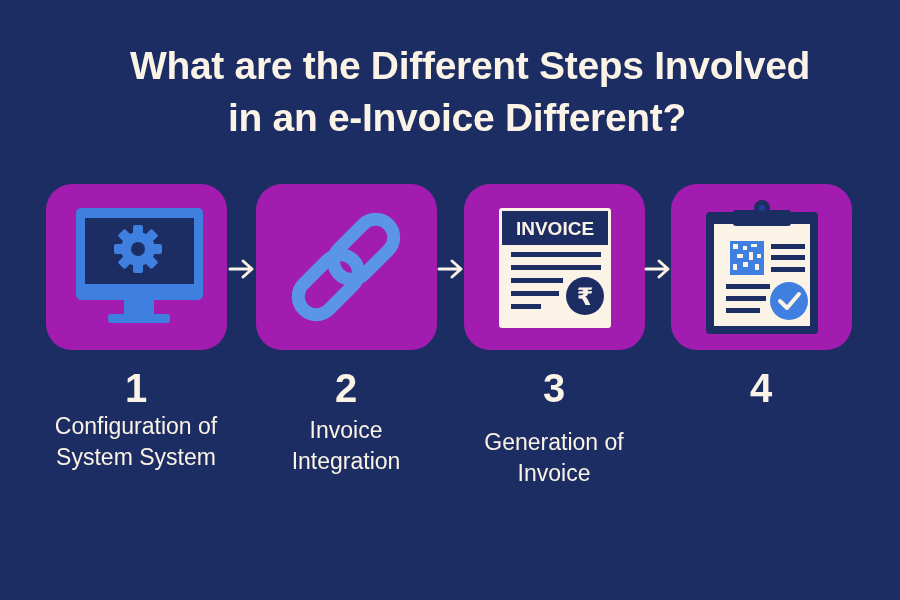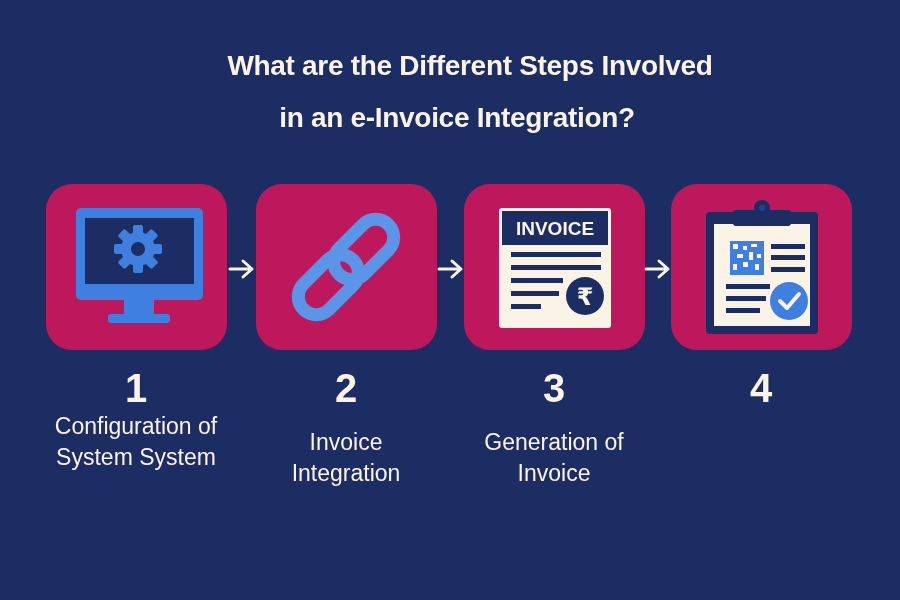--- a/index.html
+++ b/index.html
@@ -5,45 +5,45 @@
   html, body { margin: 0; padding: 0; }
   body {
     width: 900px; height: 600px; overflow: hidden;
     background: #1b2d63;
     font-family: "Liberation Sans", "DejaVu Sans", sans-serif;
     color: #fbf3e6;
     position: relative;
   }
   .title {
     position: absolute; left: 0; top: 40px; width: 900px;
-    text-align: center; font-weight: bold; font-size: 28px; line-height: 52px;
+    text-align: center; font-weight: bold; font-size: 39px; line-height: 52px;
     letter-spacing: -0.3px;
   }
   .title .l1 { display: block; padding-left: 40px; }
   .title .l2 { display: block; padding-left: 14px; }
   .box {
     position: absolute; top: 184px; width: 181px; height: 166px;
-    background: #be185d; border-radius: 26px;
+    background: #a21caf; border-radius: 26px;
   }
   .arrow {
     position: absolute; top: 258px; width: 28px; height: 22px;
   }
   .step {
     position: absolute; top: 365px; width: 220px; text-align: center;
   }
   .step .num { font-size: 40px; font-weight: bold; line-height: 46px; display: block; }
   .step .label { font-size: 23px; line-height: 31px; display: block; margin-top: 0px; }
   svg { display: block; }
 </style>
 </head>
 <body>
 
 <div class="title">
   <span class="l1">What are the Different Steps Involved</span>
-  <span class="l2">in an e-Invoice Integration?</span>
+  <span class="l2">in an e-Invoice Different?</span>
 </div>
 
 <div class="box" style="left:46px;">
   <svg width="181" height="166" viewBox="0 0 181 166">
     <rect x="30" y="24" width="127" height="92" rx="5" fill="#3f7fe0"></rect>
     <rect x="39" y="34" width="109" height="66" fill="#1b2d63"></rect>
     <rect x="78" y="116" width="30" height="14" fill="#3f7fe0"></rect>
     <rect x="62" y="130" width="62" height="9" rx="3" fill="#3f7fe0"></rect>
     <g transform="translate(92,65)" fill="#3f7fe0">
       <circle r="17"></circle>
@@ -121,21 +121,21 @@
     <path d="M109 117 L116 124 L128 110" stroke="#fbf3e6" stroke-width="4" fill="none" stroke-linecap="round" stroke-linejoin="round"></path>
   </svg>
 </div>
 
 <div class="step" style="left:26px;">
   <span class="num">1</span>
   <span class="label" style="width:170px;margin:0 auto;">Configuration of System System</span>
 </div>
 <div class="step" style="left:236px;">
   <span class="num">2</span>
-  <span class="label" style="width:140px;margin:16px auto;">Invoice Integration</span>
+  <span class="label" style="width:140px;margin:4px auto;">Invoice Integration</span>
 </div>
 <div class="step" style="left:444px;">
   <span class="num">3</span>
   <span class="label" style="width:140px;margin:16px auto;">Generation of Invoice</span>
 </div>
 <div class="step" style="left:651px;">
   <span class="num">4</span>
 </div>
 
 </body></html>

